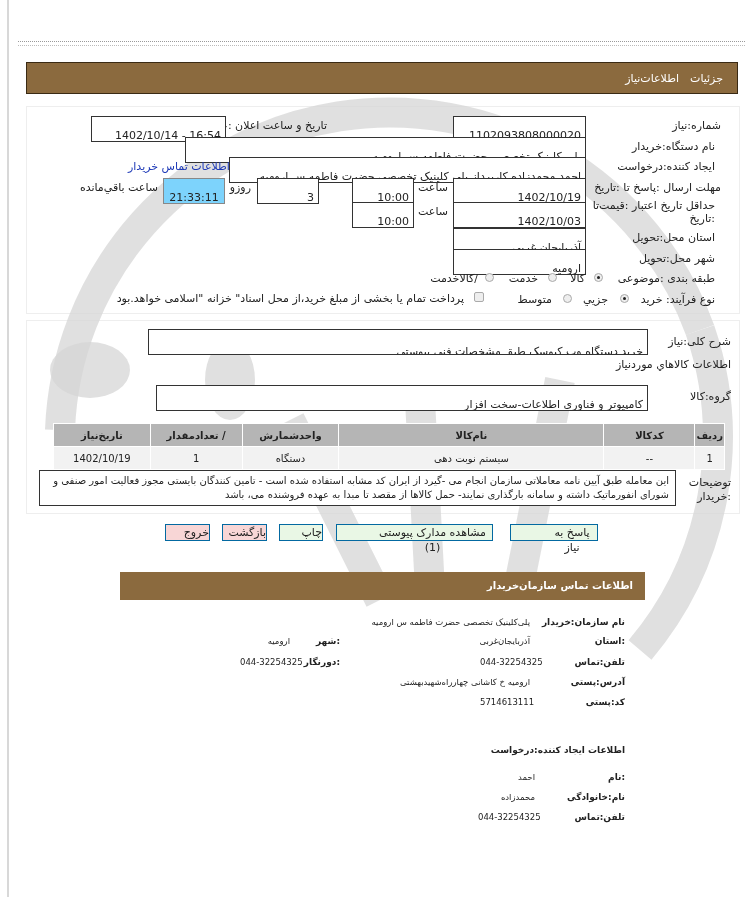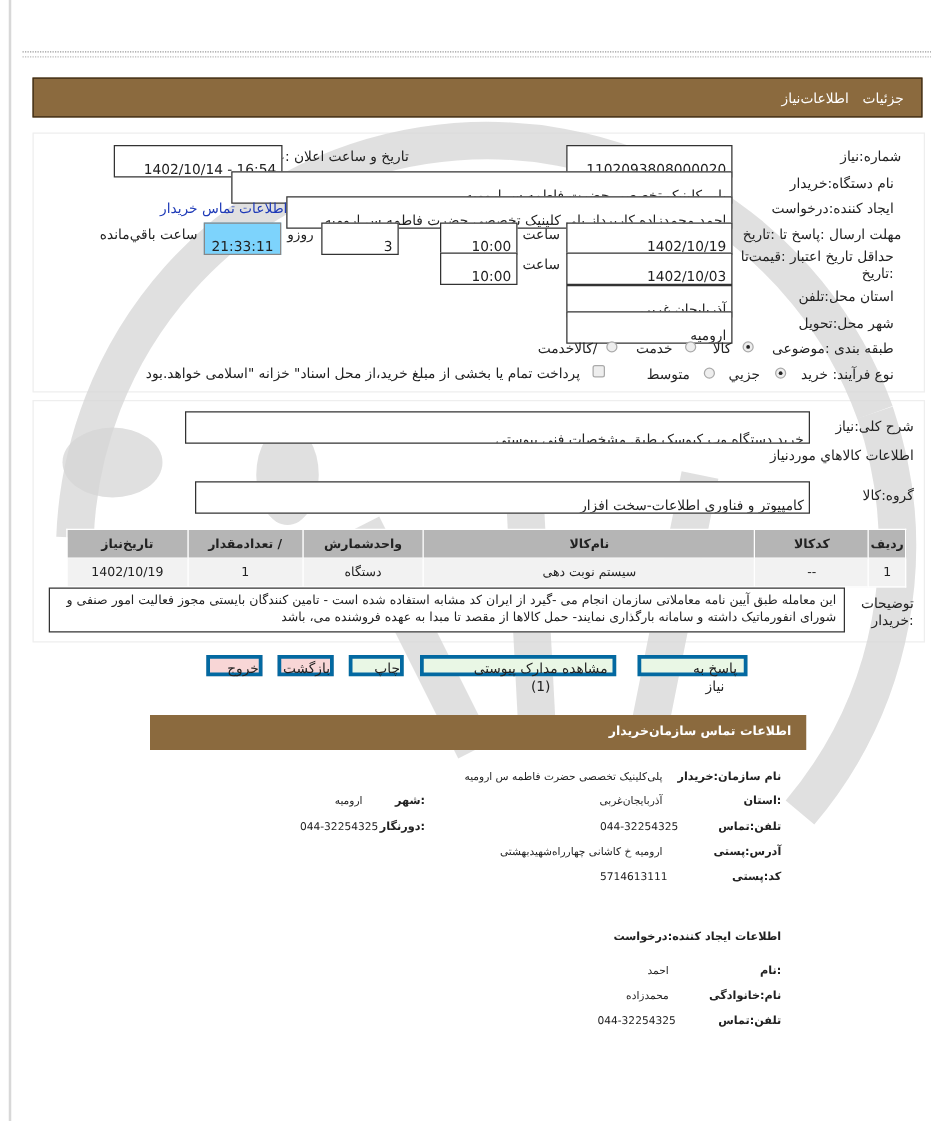--- a/index.html
+++ b/index.html
@@ -21,21 +21,21 @@
   .box.num { direction:ltr; text-align:right; }
   .box.hl { background:#7dd3fc; border-color:#888; text-align:center; }
   .link { position:absolute; color:#1d39b7; direction:rtl; font-size:11px; }
   .radio { position:absolute; width:9px; height:9px; border:1px solid #aaa; border-radius:50%; background:#eee; box-sizing:border-box; }
   .radio.on::after { content:""; position:absolute; left:2px; top:2px; width:3px; height:3px; border-radius:50%; background:#222; }
   .chk { position:absolute; width:10px; height:10px; border:1px solid #aaa; background:#eee; box-sizing:border-box; border-radius:2px; }
   .bold { font-weight:normal; }
   table.items { position:absolute; left:53px; top:423px; width:672px; border-collapse:collapse; direction:rtl; font-size:10px; }
   table.items th { background:#b5b5b5; color:#222; height:20px; font-weight:bold; border:1px solid #fff; }
   table.items td { background:#f2f2f2; height:20px; text-align:center; border:1px solid #fff; }
-  .btn { position:absolute; height:17px; box-sizing:border-box; border:3px solid #0369a1; font-size:11px;
+  .btn { position:absolute; height:17px; box-sizing:border-box; border:1px solid #0369a1; font-size:11px;
          text-align:center; line-height:15px; direction:rtl;padding-left:36px; }
   .btn.green { background:#e9f7e5; }
   .btn.red { background:#f8d6d6; }
   .secbar { position:absolute; left:120px; top:572px; width:525px; height:28px; background:#8b6a3e; }
   .secbar span { position:absolute; right:12px; top:8px; color:#fff; font-weight:bold; font-size:10px; direction:rtl; }
   .ct { position:absolute; font-size:8.5px; direction:rtl; white-space:nowrap; }
   .ct.b { font-weight:bold; font-size:9px; }
 </style>
 </head>
 <body>
@@ -85,21 +85,21 @@
 <div class="lbl" style="right:494px;top:181px">روزو</div>
 <div class="box hl" style="left:163px;top:178px;width:62px">21:33:11</div>
 <div class="lbl" style="right:587px;top:181px">ساعت باقي‌مانده</div>
 
 <div class="lbl" style="right:30px;top:199px">حداقل تاریخ اعتبار :قیمت‌تا</div>
 <div class="lbl" style="right:30px;top:212px">:تاریخ</div>
 <div class="box num" style="left:453px;top:202px;width:133px">1402/10/03</div>
 <div class="lbl" style="right:297px;top:205px">ساعت</div>
 <div class="box num" style="left:352px;top:202px;width:62px">10:00</div>
 
-<div class="lbl" style="right:30px;top:231px">استان محل:تلفن</div>
+<div class="lbl" style="right:30px;top:231px">استان محل:تحویل</div>
 <div class="box rtl" style="left:453px;top:228px;width:133px">آذربایجان غربی</div>
 <div class="lbl" style="right:30px;top:252px">شهر محل:تحویل</div>
 <div class="box rtl" style="left:453px;top:249px;width:133px">ارومیه</div>
 
 <div class="lbl" style="right:30px;top:272px">طبقه بندی :موضوعی</div>
 <div class="radio on" style="left:594px;top:273px"></div>
 <div class="lbl" style="right:160px;top:272px">کالا</div>
 <div class="radio" style="left:548px;top:273px"></div>
 <div class="lbl" style="right:207px;top:272px">خدمت</div>
 <div class="radio" style="left:485px;top:273px"></div>

